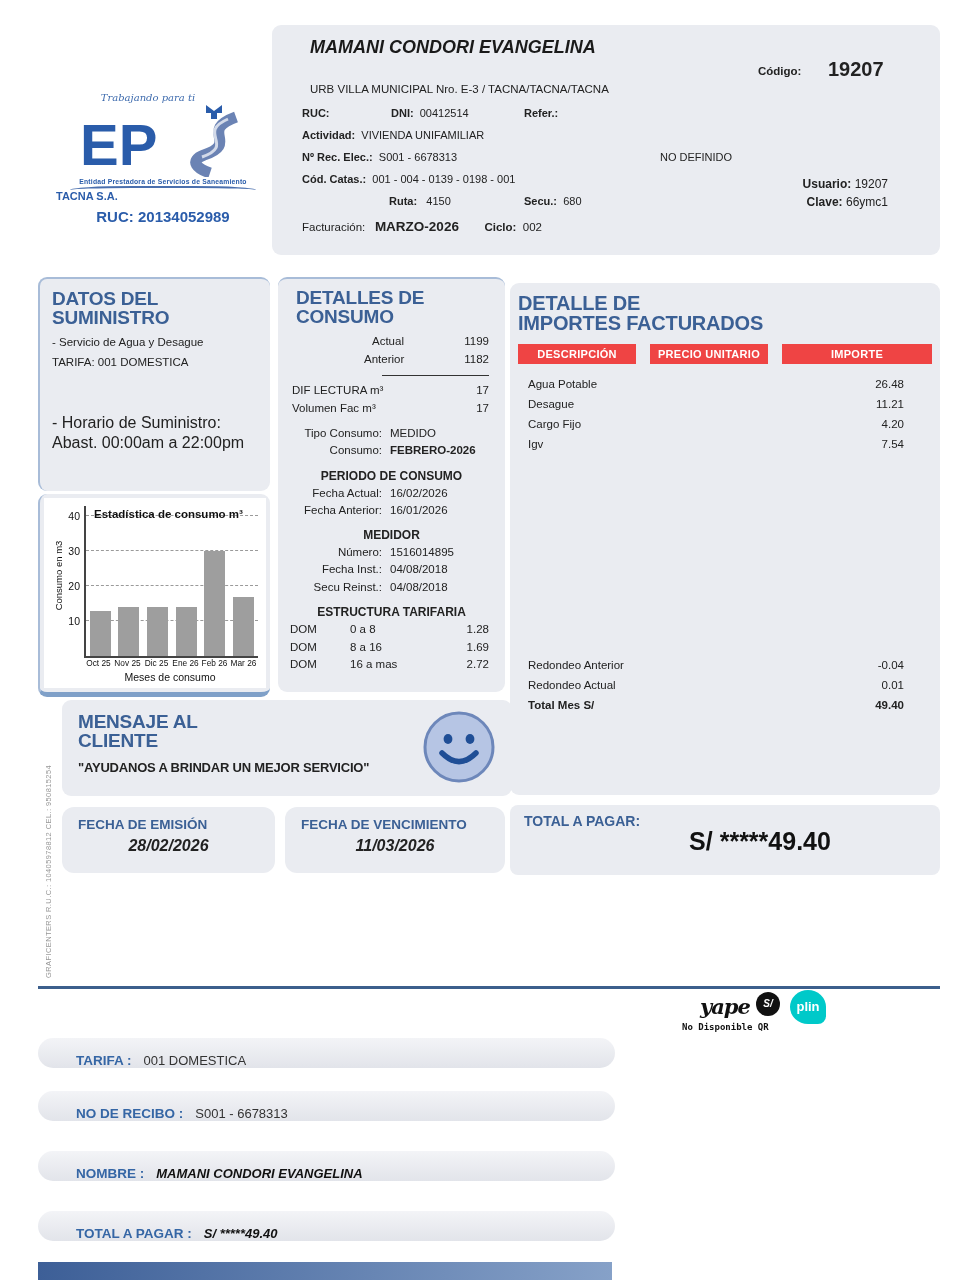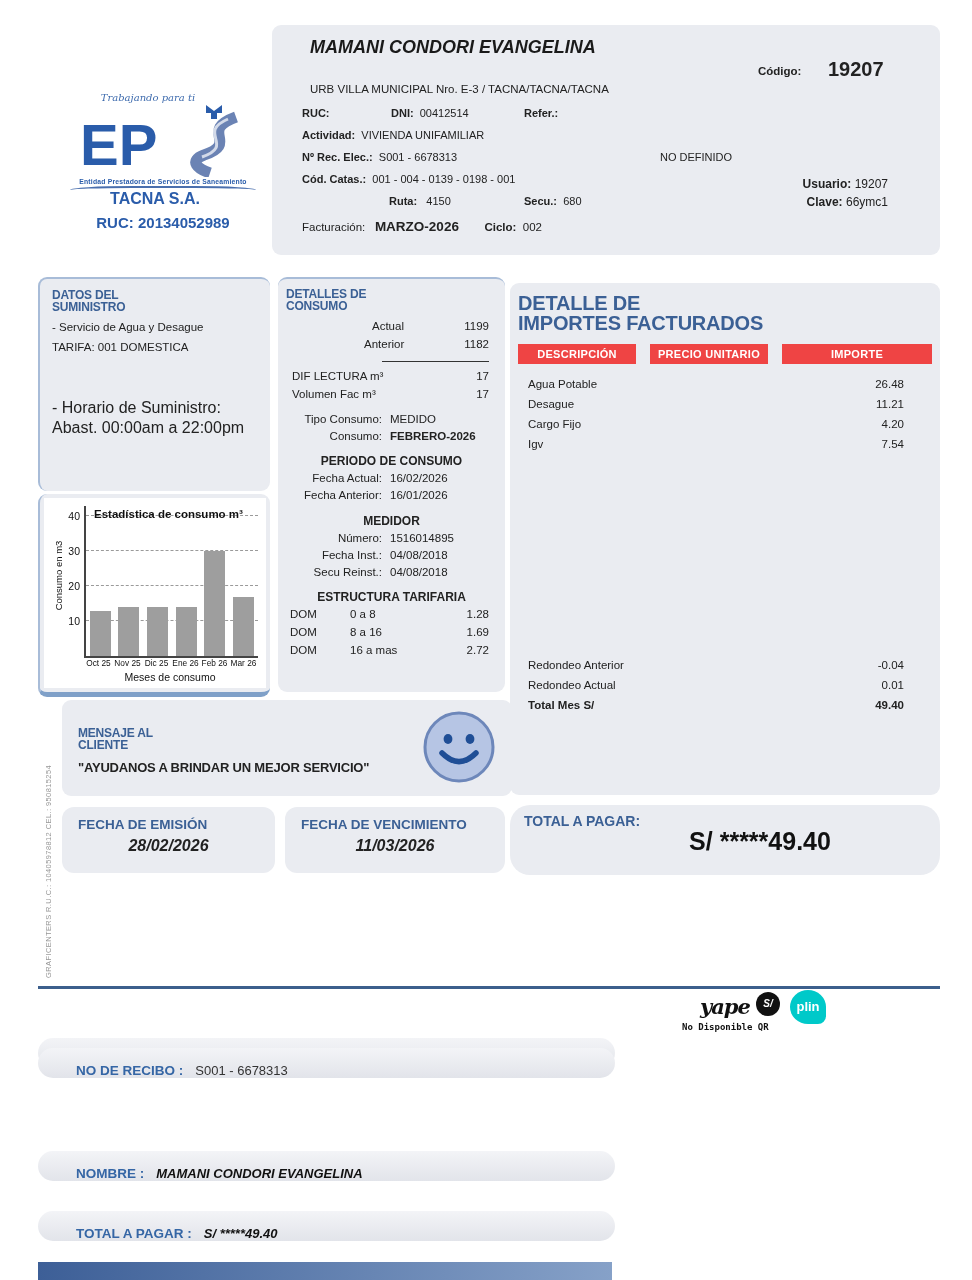--- a/index.html
+++ b/index.html
@@ -6,39 +6,39 @@
   .page{position:relative;width:972px;height:1280px;background:#ffffff;
         font-family:"Liberation Sans",sans-serif;color:#222;overflow:hidden;}
   .panel{position:absolute;background:#eaecf1;border-radius:9px;}
 
   
   .logo-block{position:absolute;left:56px;top:92px;width:214px;text-align:center;}
   .tagline{font-family:"DejaVu Serif",serif;font-style:italic;font-size:10px;color:#3f6cae;margin-left:-30px;}
   .eps-svg{display:block;margin:0 auto;}
   .logo-sub{font-size:6.8px;font-weight:bold;color:#2a5caa;letter-spacing:.2px;margin-top:1px;}
   .logo-wave{height:6px;margin:1px 14px 0 14px;border-top:2px solid #4a6fae;border-radius:50%/6px;}
-  .logo-company{font-size:16px;font-weight:bold;color:#2a5caa;text-align:center;padding-right:16px;margin-top:-4px;}
+  .logo-company{font-size:11px;font-weight:bold;color:#2a5caa;text-align:left;padding-right:16px;margin-top:-4px;}
   .logo-ruc{font-size:15px;font-weight:bold;color:#2a5caa;margin-top:6px;}
 
   
   .header-panel{left:272px;top:25px;width:668px;height:230px;}
   .hline{position:absolute;font-size:11px;white-space:nowrap;}
   .hname{left:38px;top:12px;font-size:18px;font-weight:bold;font-style:italic;color:#1a1a1a;}
   .hcodigo-label{left:486px;top:40px;font-weight:bold;font-size:11.5px;}
   .hcodigo{left:556px;top:33px;font-size:20px;font-weight:bold;}
   .haddress{left:38px;top:58px;font-size:11.5px;}
   .lbl{font-weight:bold;}
   .husuario,.hclave{right:52px;text-align:right;font-size:12px;}
   .husuario{top:152px;}
   .hclave{top:170px;}
   .hfact-val{font-weight:bold;font-size:13.5px;}
 
   
   .datos-panel{left:38px;top:277px;width:230px;height:212px;border-top:2px solid #a8bcd8;border-left:2px solid #a8bcd8;}
-  .sec-title{color:#3b6095;font-weight:bold;font-size:12px;line-height:1.02;letter-spacing:-.2px;}
+  .sec-title{color:#3b6095;font-weight:bold;font-size:19px;line-height:1.02;letter-spacing:-.2px;}
   .datos-panel .inner{padding:10px 12px;}
   .datos-item{font-size:11.5px;margin-top:8px;}
   .datos-bold{font-weight:normal;font-size:16px;margin-top:46px;}
   .datos-small{font-size:16px;margin-top:2px;}
 
   
   .chart-panel{left:38px;top:494px;width:230px;height:198px;border-left:2px solid #a8bcd8;border-bottom:5px solid #7fa0c8;}
   .chart-area{position:absolute;left:4px;top:4px;right:4px;bottom:4px;background:#fff;}
   .chart-plot{position:absolute;left:40px;top:8px;width:172px;height:150px;border-left:2px solid #444;border-bottom:2px solid #444;}
   .gridline{position:absolute;left:0;right:0;height:0;border-top:1.5px dashed #9a9a9a;}
@@ -48,21 +48,21 @@
   .ytick{position:absolute;left:14px;width:22px;text-align:right;font-size:10.5px;color:#111;}
   .xticks{position:absolute;left:40px;top:160px;width:174px;display:flex;}
   .xticks span{flex:1;text-align:center;font-size:8.3px;color:#111;white-space:nowrap;}
   .xlabel{position:absolute;left:40px;top:173px;width:172px;text-align:center;font-size:10.5px;color:#111;}
   .ylabel{position:absolute;left:-26px;top:72px;width:80px;text-align:center;font-size:9.5px;color:#111;
           transform:rotate(-90deg);}
 
   
   .consumo-panel{left:278px;top:277px;width:227px;height:413px;border-top:2px solid #a8bcd8;font-size:11.5px;}
   .consumo-panel .inner{padding:9px 0 0 0;}
-  .consumo-panel .sec-title{padding-left:8px;}
+  .consumo-panel .sec-title{padding-left:18px;}
   .c-row{position:relative;padding:0 14px;line-height:1.55;}
   .c-val{position:absolute;right:16px;}
   .c-ind{padding-left:80px;}
   .c-line{margin:7px 16px 6px 104px;border-top:1.5px solid #333;}
   .c-center{text-align:center;font-weight:bold;font-size:12px;margin-top:7px;line-height:1.5;}
   .kv{display:flex;line-height:1.5;}
   .kv .k{width:104px;text-align:right;padding-right:8px;flex:none;}
   .e-row{display:flex;padding:0 16px 0 12px;line-height:1.55;}
   .e-cat{width:46px;}
   .e-rango{flex:1;padding-left:14px;}
@@ -78,30 +78,30 @@
                   padding:4px 0;letter-spacing:.3px;}
   .cell.c1{width:118px;} .cell.c2{width:118px;} .cell.c3{flex:1;}
   .imp-rows{margin-top:10px;}
   .imp-row{display:flex;justify-content:space-between;font-size:11.5px;line-height:1.75;
            padding-left:10px;padding-right:36px;}
   .imp-bottom{position:absolute;left:18px;right:36px;top:372px;}
   .imp-bottom .imp-row{padding:0;}
 
   
   .mensaje-panel{left:62px;top:700px;width:450px;height:96px;}
-  .mensaje-panel .inner{padding:12px 16px;margin-top:15px;}
+  .mensaje-panel .inner{padding:12px 16px;}
   .mensaje-texto{font-size:13px;font-weight:bold;color:#222;margin-top:9px;letter-spacing:-.2px;}
   .smiley{position:absolute;right:16px;top:10px;}
 
   
   .emision-panel{left:62px;top:807px;width:213px;height:66px;border-radius:12px;}
   .venc-panel{left:285px;top:807px;width:220px;height:66px;border-radius:12px;}
   .date-label{font-size:13.5px;font-weight:bold;color:#3b6095;padding:10px 0 0 16px;}
   .date-value{font-size:16px;font-weight:bold;font-style:italic;text-align:center;margin-top:5px;}
-  .totalpagar-panel{left:510px;top:805px;width:430px;height:70px;border-radius:20px;}
+  .totalpagar-panel{left:510px;top:805px;width:430px;height:70px;border-radius:8px;}
   .tp-label{font-size:14px;font-weight:bold;color:#3b6095;padding:8px 0 0 14px;}
   .tp-amount{font-size:25px;font-weight:bold;color:#111;text-align:center;padding-left:70px;margin-top:-2px;}
 
   
   .informate-panel{left:62px;top:880px;width:878px;height:102px;border-radius:6px;}
   .informate-text{position:absolute;right:32px;top:8px;font-size:26px;font-weight:bold;color:#3b6095;}
   .divider{position:absolute;left:38px;top:986px;width:902px;height:3px;background:#3c5f8c;}
 
   
   .yape{position:absolute;left:700px;top:994px;font-family:"DejaVu Serif",serif;font-style:italic;
@@ -114,21 +114,21 @@
         line-height:34px;}
   .qr-note{position:absolute;left:682px;top:1022px;font-family:"DejaVu Sans Mono",monospace;
         font-size:9px;font-weight:bold;color:#111;}
 
   
   .pill{position:absolute;left:38px;width:577px;height:30px;border-radius:15px;
         background:linear-gradient(#f3f4f7,#e2e4ea);display:flex;align-items:flex-end;}
   .pill .plabel{font-size:13.5px;font-weight:bold;color:#3566a5;margin-left:38px;white-space:nowrap;}
   .pill .pvalue{font-size:13px;color:#333;margin-left:12px;white-space:nowrap;}
   .pvalue.ital{font-weight:bold;font-style:italic;color:#111;}
-  .pill1{top:1038px;} .pill2{top:1048px;} .pill3{top:1151px;} .pill4{top:1211px;}
+  .pill1{top:1038px;} .pill2{top:1091px;} .pill3{top:1151px;} .pill4{top:1211px;}
 
   .bottom-bar{position:absolute;left:38px;top:1262px;width:574px;height:18px;
         background:linear-gradient(90deg,#3d5f97,#86a1c8);}
 
   .printer-info{position:absolute;left:44px;top:978px;width:212px;font-size:7.5px;color:#979797;
         transform:rotate(-90deg);transform-origin:0 0;white-space:nowrap;letter-spacing:.4px;}
 </style>
 </head>
 <body>
 

